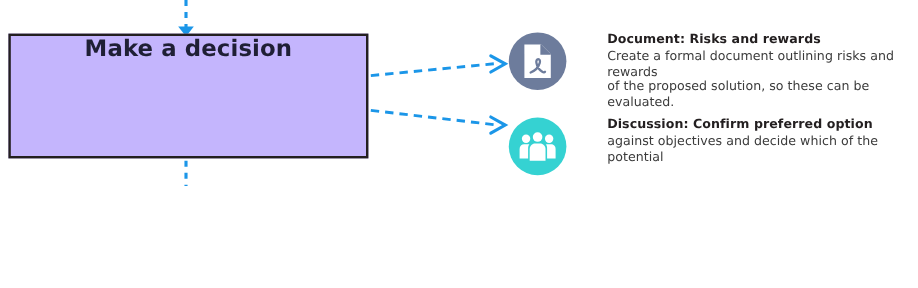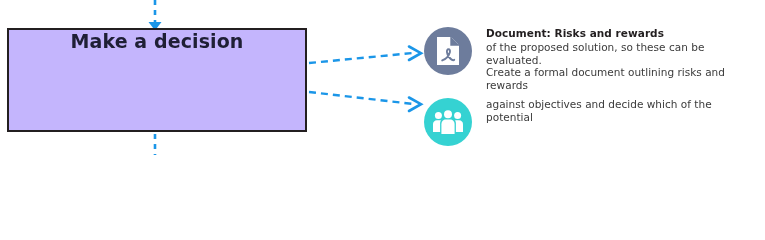--- a/index.html
+++ b/index.html
@@ -58,20 +58,21 @@
     position: absolute;
     left: 424px;
     top: 26px;
     width: 335px;
   }
   .output-item {
     position: relative;
     display: flex;
     align-items: flex-start;
     margin-bottom: 6px;
+    gap: 20px;
   }
   .output-icon {
     flex: 0 0 auto;
     width: 48px;
     height: 48px;
     border-radius: 50%;
     display: flex;
     align-items: center;
     justify-content: center;
     margin-top: 1px;
@@ -143,22 +144,22 @@
           <path d="M7.2 24.4 c3.6 -1.4 6.6 -4.6 7.6 -8.0
                    c0.5 -1.7 -0.1 -3.1 -1.3 -3.1
                    c-1.2 0 -1.8 1.3 -1.5 3.0
                    c0.5 2.8 2.6 6.0 4.6 7.3
                    c1.0 0.65 2.1 0.8 2.6 0.2" fill="none" stroke="#6d7c9c" stroke-width="1.9" stroke-linecap="round" stroke-linejoin="round"></path>
         </svg>
       </div>
       <div class="output-text">
         <p class="output-title">Document: Risks and rewards</p>
         <p class="output-desc">
+          <span class="output-desc-line">Create a formal document outlining risks and rewards</span>
           <span class="output-desc-line">of the proposed solution, so these can be evaluated.</span>
-          <span class="output-desc-line">Create a formal document outlining risks and rewards</span>
         </p>
       </div>
     </div>
 
     <div class="output-item">
       <div class="output-icon" style="background:#35d2d2;">
         <svg width="32" height="28" viewBox="0 0 32 28">
 
           <circle cx="6.4" cy="7.6" r="3.5" fill="#ffffff"></circle>
           <path d="M1.0 24 V16.2 c0 -2.2 1.7 -3.9 3.8 -3.9 h3.2
@@ -171,20 +172,21 @@
           <circle cx="16" cy="5.4" r="5.0" fill="#35d2d2"></circle>
           <path d="M8.1 26 V15.4 c0 -3.0 2.3 -5.3 5.2 -5.3 h5.4
                    c2.9 0 5.2 2.3 5.2 5.3 V26 Z" fill="#35d2d2"></path>
 
           <circle cx="16" cy="6.2" r="4.0" fill="#ffffff"></circle>
           <path d="M9.4 26 V16.2 c0 -2.6 2.0 -4.7 4.5 -4.7 h4.2
                    c2.5 0 4.5 2.1 4.5 4.7 V26 Z" fill="#ffffff"></path>
         </svg>
       </div>
       <div class="output-text">
+        <p class="output-title">Discussion: Confirm preferred option</p>
         <p class="output-desc">
           <span class="output-desc-line">against objectives and decide which of the potential</span>
 
         </p>
       </div>
     </div>
 
   </div>
 </div>
 

